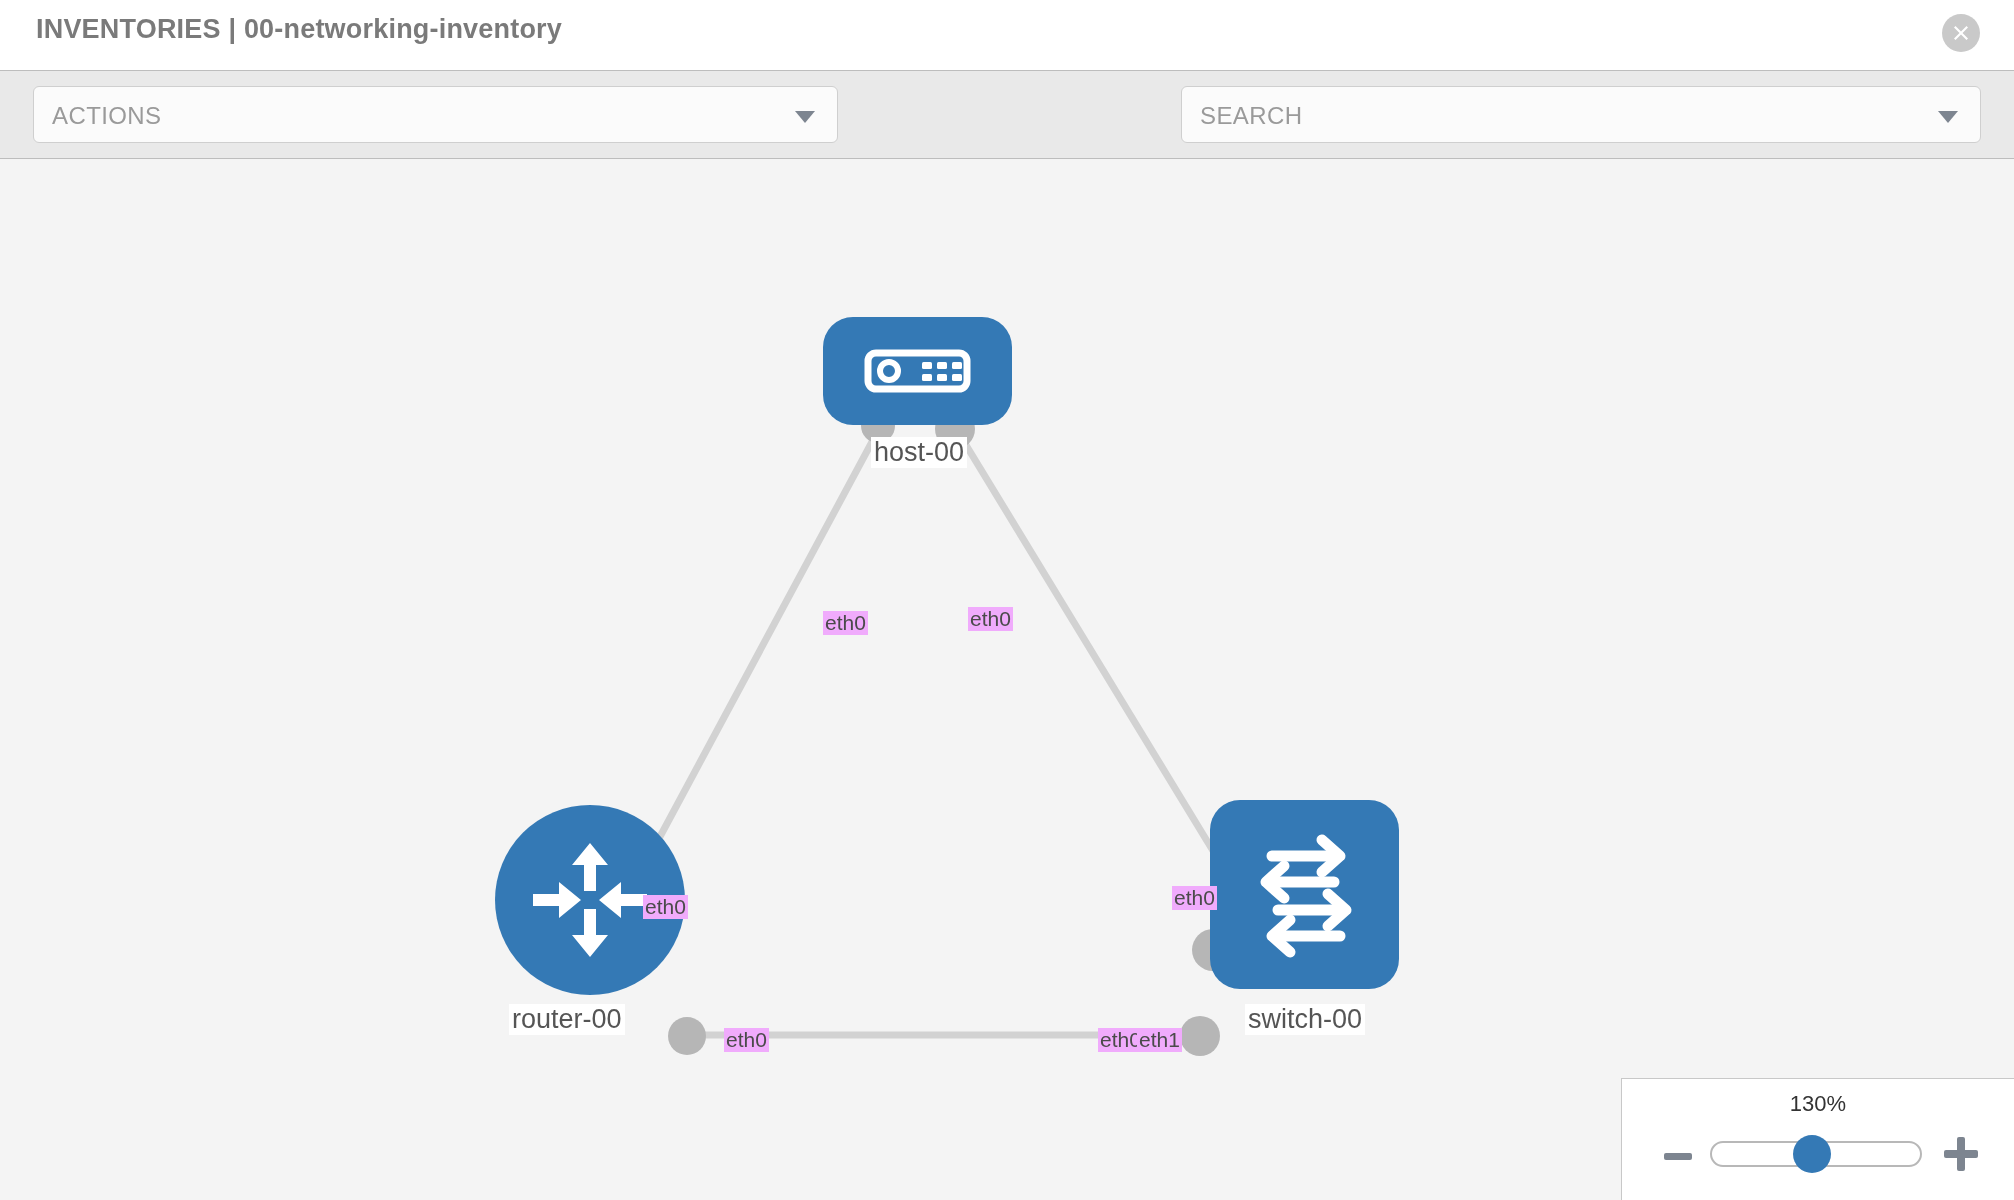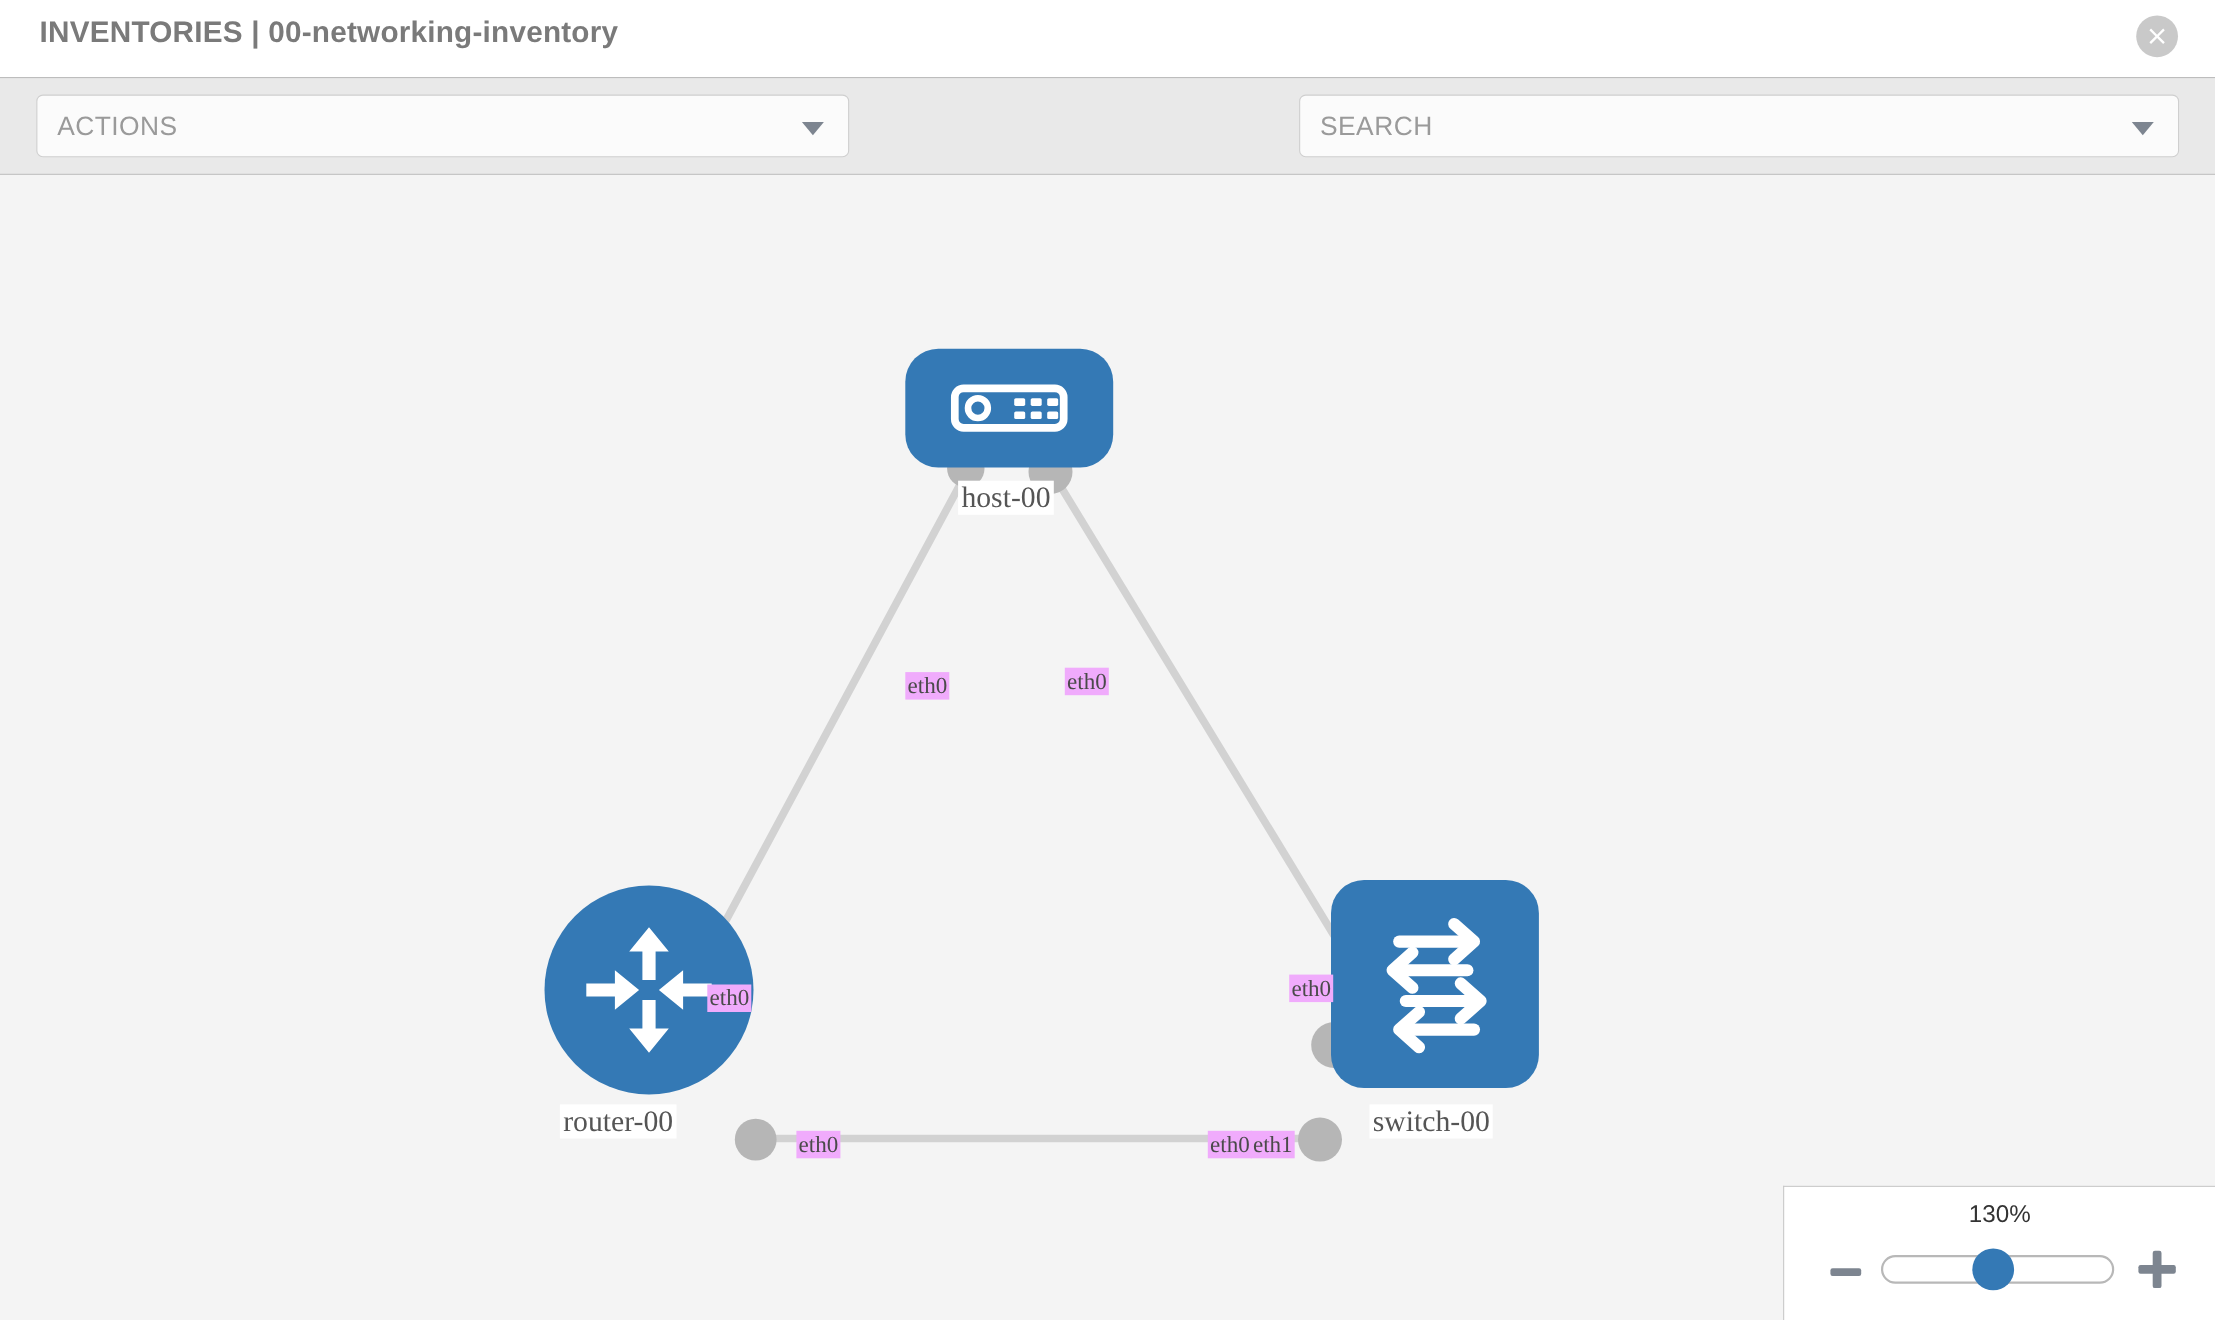--- a/index.html
+++ b/index.html
@@ -29,21 +29,21 @@
 
   
   .toolbar{
     position:absolute;left:0;top:70px;width:2014px;height:89px;
     background:#e9e9e9;
     border-top:1px solid #bdbdbd;
     border-bottom:1px solid #bdbdbd;
     box-sizing:border-box;
   }
   .actions-select{
-    position:absolute;left:33px;top:15px;width:739px;height:57px;
+    position:absolute;left:33px;top:15px;width:805px;height:57px;
     background:#fbfbfb;border:1px solid #cfcfcf;border-radius:6px;
     box-sizing:border-box;cursor:pointer;
   }
   .actions-select .label{
     position:absolute;left:18px;top:15px;
     font-size:24px;color:#9a9a9a;letter-spacing:.4px;
   }
   .caret{
     position:absolute;right:22px;top:24px;
     width:0;height:0;border-left:10px solid transparent;
@@ -61,21 +61,21 @@
     box-sizing:border-box;cursor:text;
   }
   .search-select .label{
     position:absolute;left:18px;top:15px;
     font-size:24px;color:#9a9a9a;letter-spacing:.4px;
   }
 
   
   .canvas{
     position:absolute;left:0;top:159px;width:2014px;height:1041px;
-    background:#f4f4f4;overflow:hidden;font-family:Liberation Serif, serif;
+    background:#f4f4f4;overflow:hidden;
   }
   #topology{position:absolute;left:0;top:0;width:2014px;height:1041px;}
 
   
   .node{position:absolute;cursor:pointer;}
   .node-shape{
     position:absolute;left:0;top:0;width:100%;height:100%;
     background:#3479b5;
   }
   .node-shape.rounded{border-radius:30px;}

